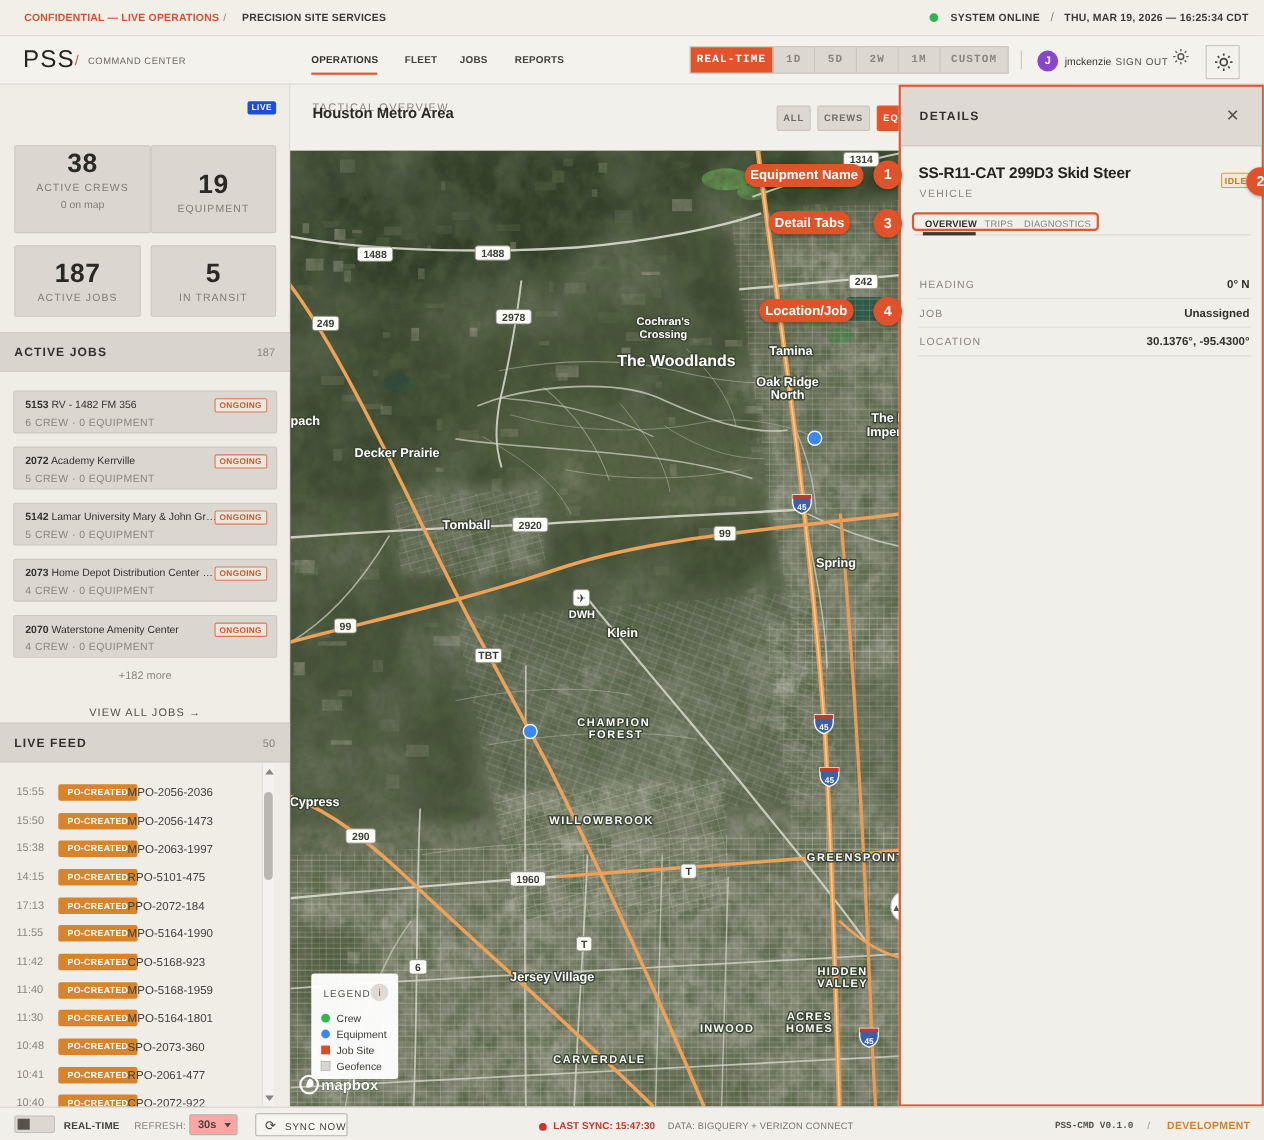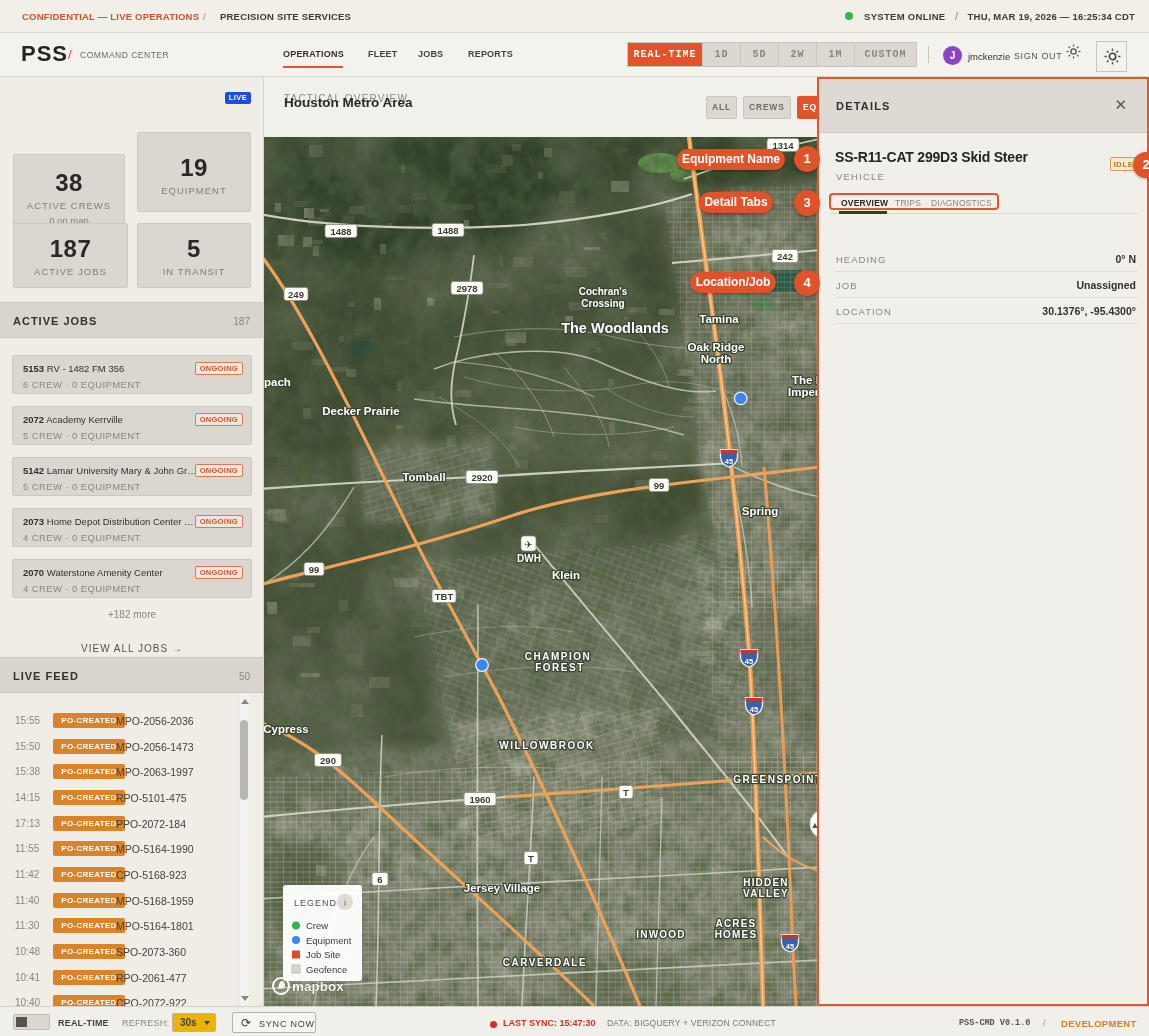--- a/index.html
+++ b/index.html
@@ -16,21 +16,21 @@
 #topbar .sysdot { position:absolute; left:845px; top:12px; width:8px; height:8px; border-radius:50%;
   background:#2eb84b; }
 #topbar .sysonline { position:absolute; left:864px; top:11px; font-size:9.5px; font-weight:bold;
   letter-spacing:0.3px; color:#3c3a35; }
 #topbar .slash2 { position:absolute; left:955px; top:10px; font-size:11px; color:#8a8780; }
 #topbar .date { position:absolute; right:14px; top:11px; font-size:9.5px; font-weight:bold;
   letter-spacing:0.2px; white-space:nowrap; color:#3c3a35; }
 
 #header { position:absolute; left:0; top:33px; width:1149px; height:44px;
   background:#f4f2ec; border-bottom:1px solid #d8d4cc; }
-#header .pss { position:absolute; left:21px; top:8px; font-size:22px; font-weight:bold;
+#header .pss { position:absolute; left:21px; top:8px; font-size:22px; font-weight:normal;
   letter-spacing:1px; color:#26241f; }
 #header .hslash { position:absolute; left:68px; top:14px; font-size:13px; color:#d2522f; }
 #header .cc { position:absolute; left:80px; top:17px; font-size:8.5px; letter-spacing:0.5px;
   color:#6e6b64; }
 .navitem { position:absolute; top:16px; font-size:9px; font-weight:bold; letter-spacing:0.2px;
   color:#33312c; }
 .navitem.dim { color:#44423c; }
 #nav-op { left:283px; } #nav-fleet { left:368px; } #nav-jobs { left:418px; } #nav-rep { left:468px; }
 #nav-underline { position:absolute; left:283px; top:33px; width:60px; height:2px; background:#e0562e; }
 
@@ -61,21 +61,21 @@
 #band-status { top:1px; height:37px; border-top:none; }
 #band-status .btitle { top:12px; }
 #livebadge { position:absolute; left:225px; top:15px; width:26px; height:12px; background:#1d4ed8;
   border-radius:2px; color:#fff; font-size:7.5px; font-weight:bold; text-align:center; line-height:12px;
   letter-spacing:0.5px; }
 .statcard { position:absolute; background:#dbd7d0; border:1px solid #ccc8c0; border-radius:2px;
   text-align:center; }
 .statcard .num { font-size:24px; font-weight:bold; color:#2b2925; letter-spacing:0.5px; }
 .statcard .lbl { font-size:9.5px; letter-spacing:1px; color:#807d75; margin-top:3px; }
 .statcard .sub { font-size:9.5px; color:#807d75; margin-top:4px; }
-#card1 { left:13px; top:55px; width:112px; height:80px; padding-top:14px;margin-top:22px; }
+#card1 { left:13px; top:55px; width:124px; height:80px; padding-top:2px; }
 #card2 { left:137px; top:55px; width:114px; height:80px; padding-top:21px; }
 #card3 { left:13px; top:146px; width:115px; height:65px; padding-top:11px; }
 #card4 { left:137px; top:146px; width:114px; height:65px; padding-top:11px; }
 #band-jobs { top:225px; height:36px; }
 #band-jobs .btitle { top:12px; }
 #band-jobs .bcount { top:13px; }
 .jobcard { position:absolute; left:12px; width:240px; height:39px; background:#dbd7d0;
   border:1px solid #ccc8c0; border-radius:2px; }
 .jobcard .jid { position:absolute; left:10px; top:7px; font-size:9.5px; color:#33312c; width:176px;
   white-space:nowrap; overflow:hidden; text-overflow:ellipsis; }
@@ -158,21 +158,21 @@
 #num4 { left:794px; top:270px; }
 #num2 { left:1133px; top:152px; }
 
 #footer { position:absolute; left:0; top:1006px; width:1149px; height:30px; background:#f1efe9;
   border-top:1px solid #d5d1c9; }
 #toggle { position:absolute; left:13px; top:7px; width:37px; height:16px; background:#dcd8d1;
   border:1px solid #c3bfb7; border-radius:2px; }
 #toggle .knob { position:absolute; left:2px; top:2px; width:11px; height:10px; background:#55534c; }
 #f-rt { position:absolute; left:58px; top:11px; font-size:9px; font-weight:bold; letter-spacing:0.2px; color:#44423c; }
 #f-refresh { position:absolute; left:122px; top:11px; font-size:9px; letter-spacing:0.2px; color:#8a867e; }
-#f-sel { position:absolute; left:172px; top:6px; width:44px; height:19px; background:#eab308;
+#f-sel { position:absolute; left:172px; top:6px; width:44px; height:19px; background:#fca5a5;
   border:1px solid #b7b3ab; border-radius:2px; font-size:10px; font-weight:bold; color:#44423c;
   line-height:17px; padding-left:7px; }
 #f-sel .car { position:absolute; right:5px; top:7px; width:0; height:0; border-left:3.5px solid transparent;
   border-right:3.5px solid transparent; border-top:4px solid #44423c; }
 #f-sync { position:absolute; left:232px; top:5px; width:84px; height:21px; background:#f7f5f0;
   border:1px solid #b7b3ab; border-radius:2px; }
 #f-sync .ic { position:absolute; left:8px; top:3px; font-size:12px; color:#44423c; }
 #f-sync .tx { position:absolute; left:26px; top:6px; font-size:9px; letter-spacing:0.8px; color:#44423c; }
 #f-dot { position:absolute; left:490px; top:14px; width:7px; height:7px; border-radius:50%; background:#cc3326; }
 #f-sync2 { position:absolute; left:503px; top:11px; font-size:9px; font-weight:bold; color:#cc3326; }

